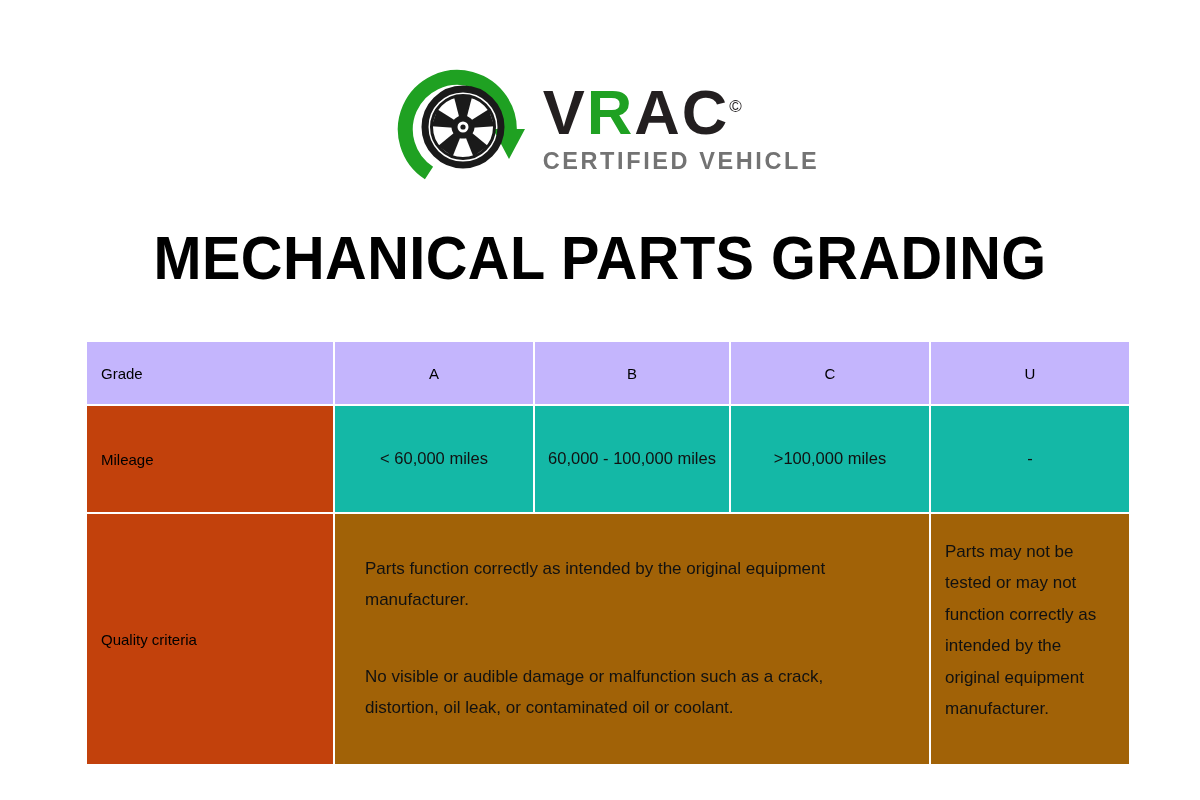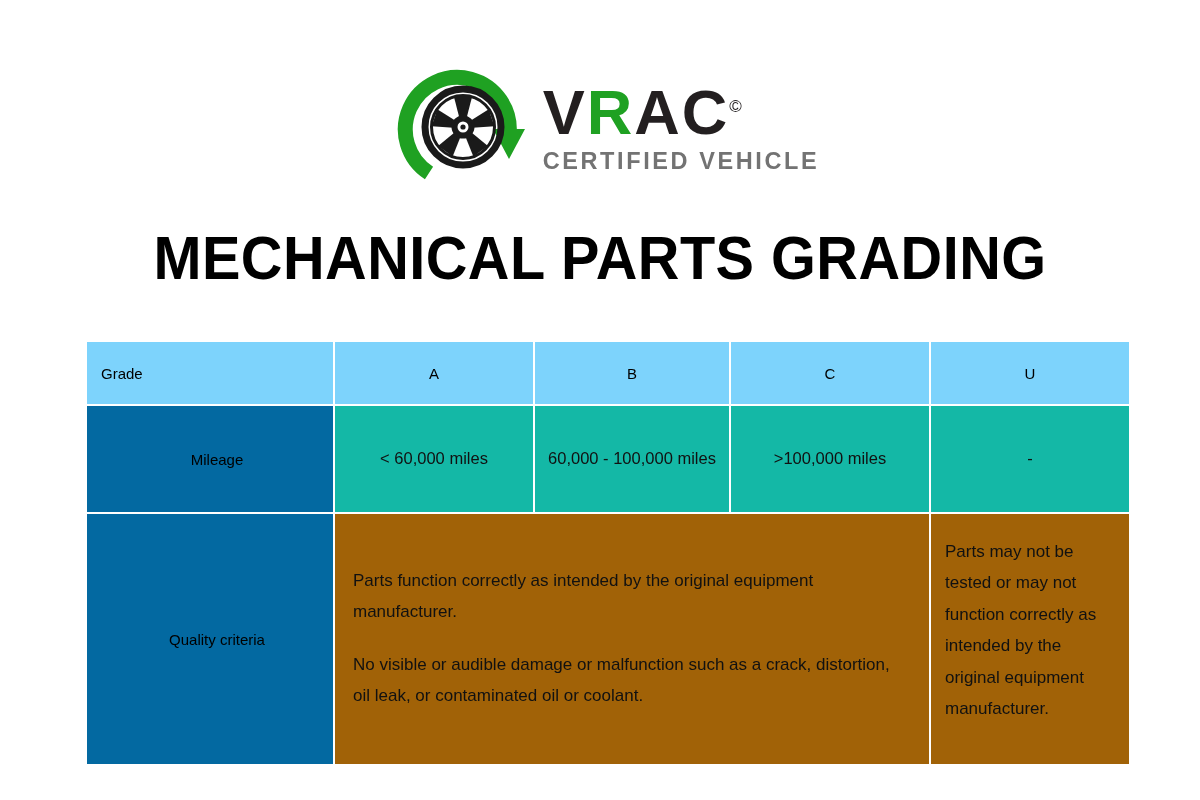--- a/index.html
+++ b/index.html
@@ -107,38 +107,38 @@
     border-collapse: separate;
     border-spacing: 2px;
     table-layout: fixed;
   }
   .grading-table td, .grading-table th {
     padding: 0;
     vertical-align: middle;
     font-weight: normal;
   }
   .hdr-cell {
-    background: #7dd3fc;
+    background: #c4b5fd;
     height: 62px;
     color: #000000;
     font-size: 15px;
     font-weight: bold;
     text-align: center;
     font-family: "Liberation Sans", sans-serif;
   }
   .hdr-cell.label {
     text-align: left;
     padding-left: 14px;
   }
   .rowlabel-cell {
-    background: #0369a1;
+    background: #c2410c;
     color: #000000;
     font-size: 15px;
     font-weight: bold;
-    text-align: center;
+    text-align: left;
     padding-left: 14px !important;
     font-family: "Liberation Sans", sans-serif;
   }
   .mileage-cell {
     background: #14b8a6;
     height: 98px;
     text-align: center;
     font-size: 16.5px;
     line-height: 1.55;
     color: #111111;
@@ -154,21 +154,21 @@
     vertical-align: middle;
     padding: 10px 18px !important;
   }
   .quality-cell.narrow {
     font-size: 17px;
     line-height: 1.85;
     padding: 10px 14px !important;
     vertical-align: top;
     padding-top: 22px !important;
   }
-  .q-para { margin: 0; }
+  .q-para { margin: 12px; }
   .q-gap { height: 22px; }
 </style>
 </head>
 <body>
 
 <div class="logo-block">
   <div class="logo-inner">
 
     <div class="logo-mark">
       <svg width="132" height="132" viewBox="0 0 132 132" aria-hidden="true">

